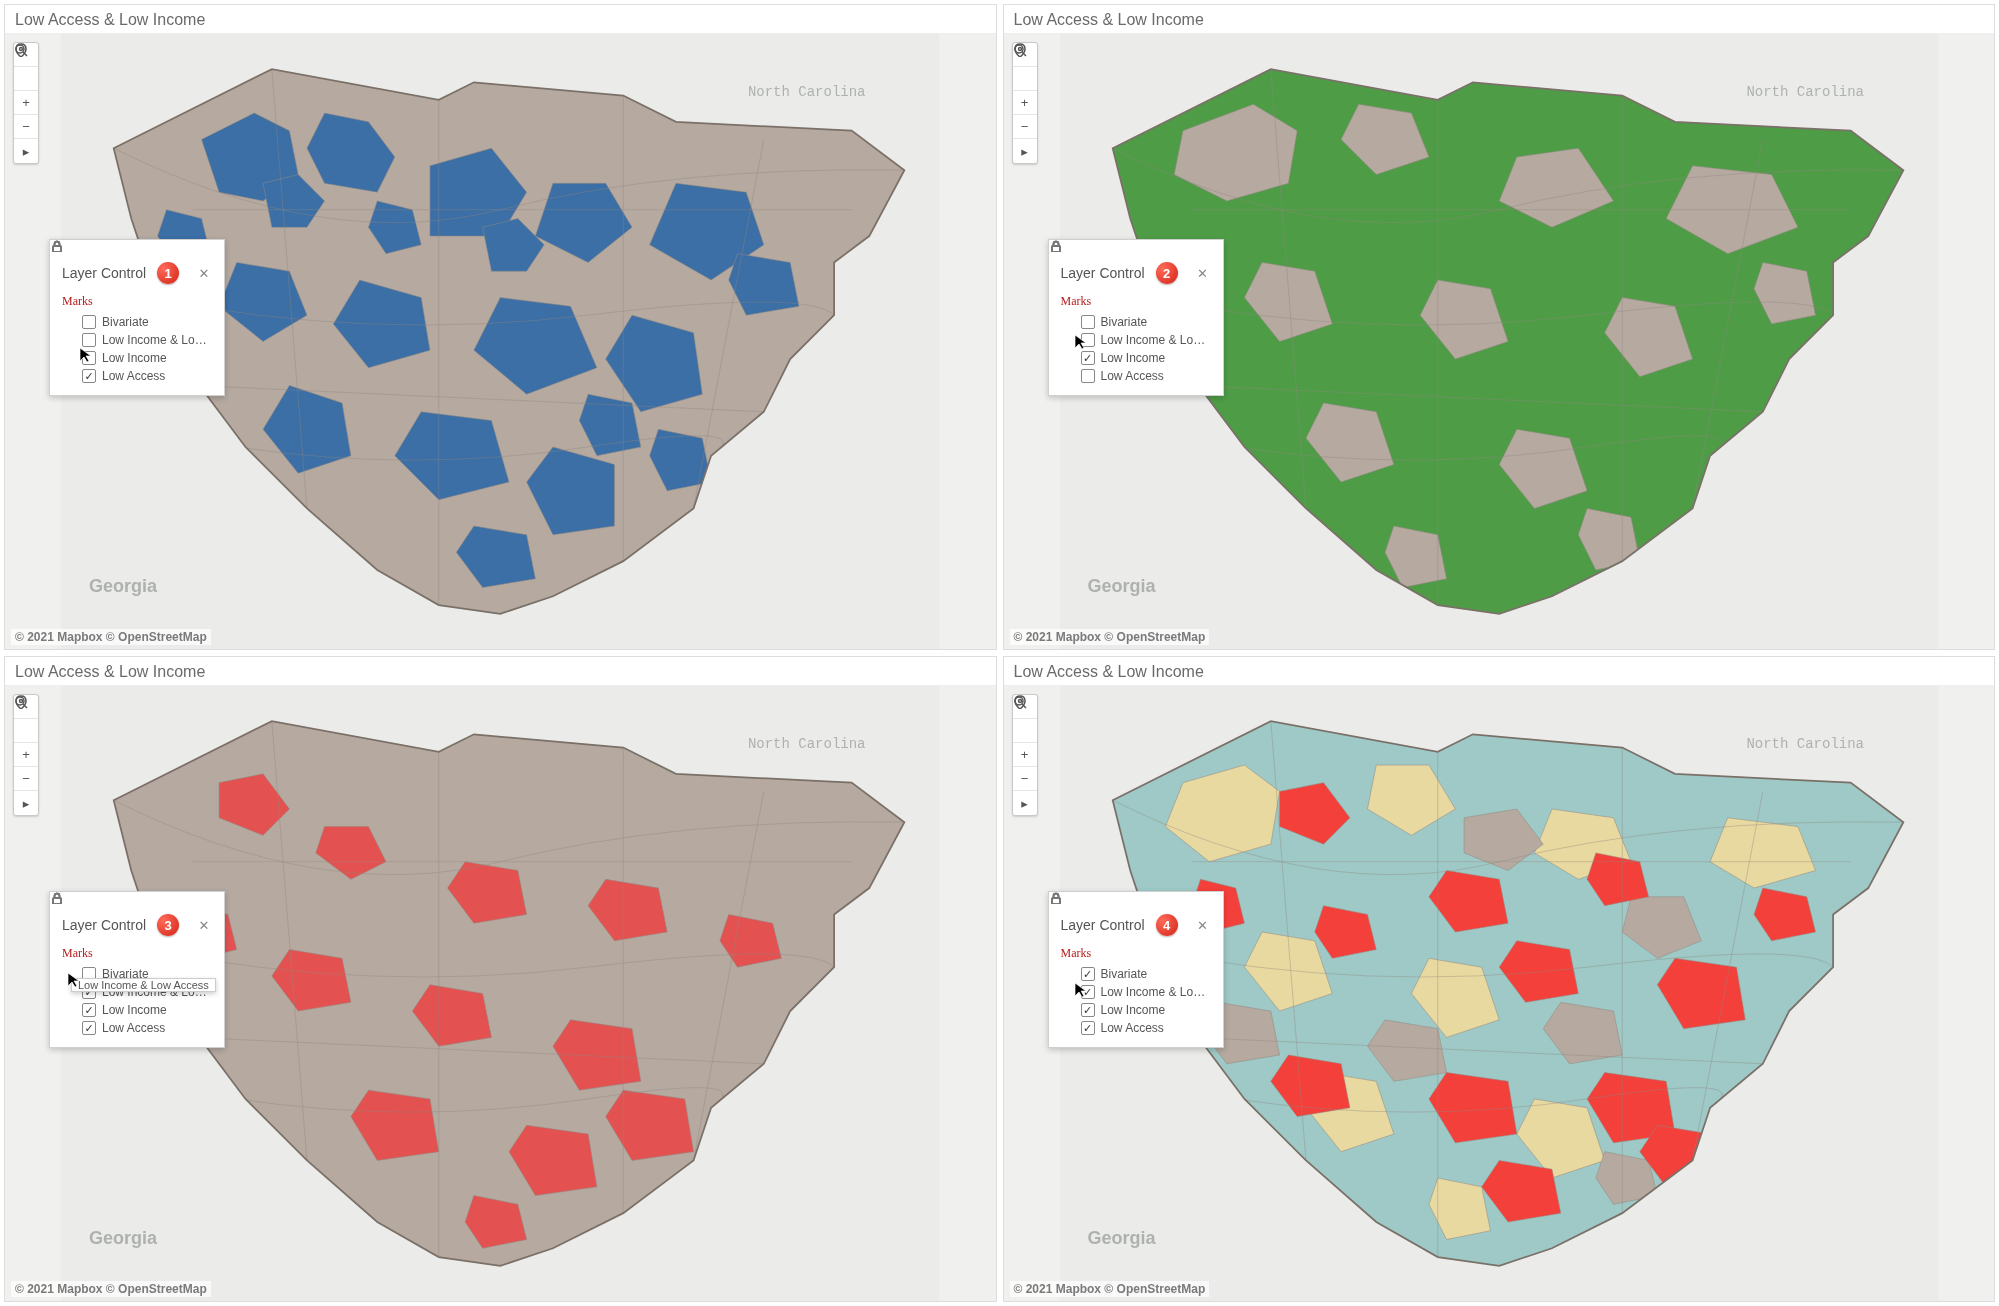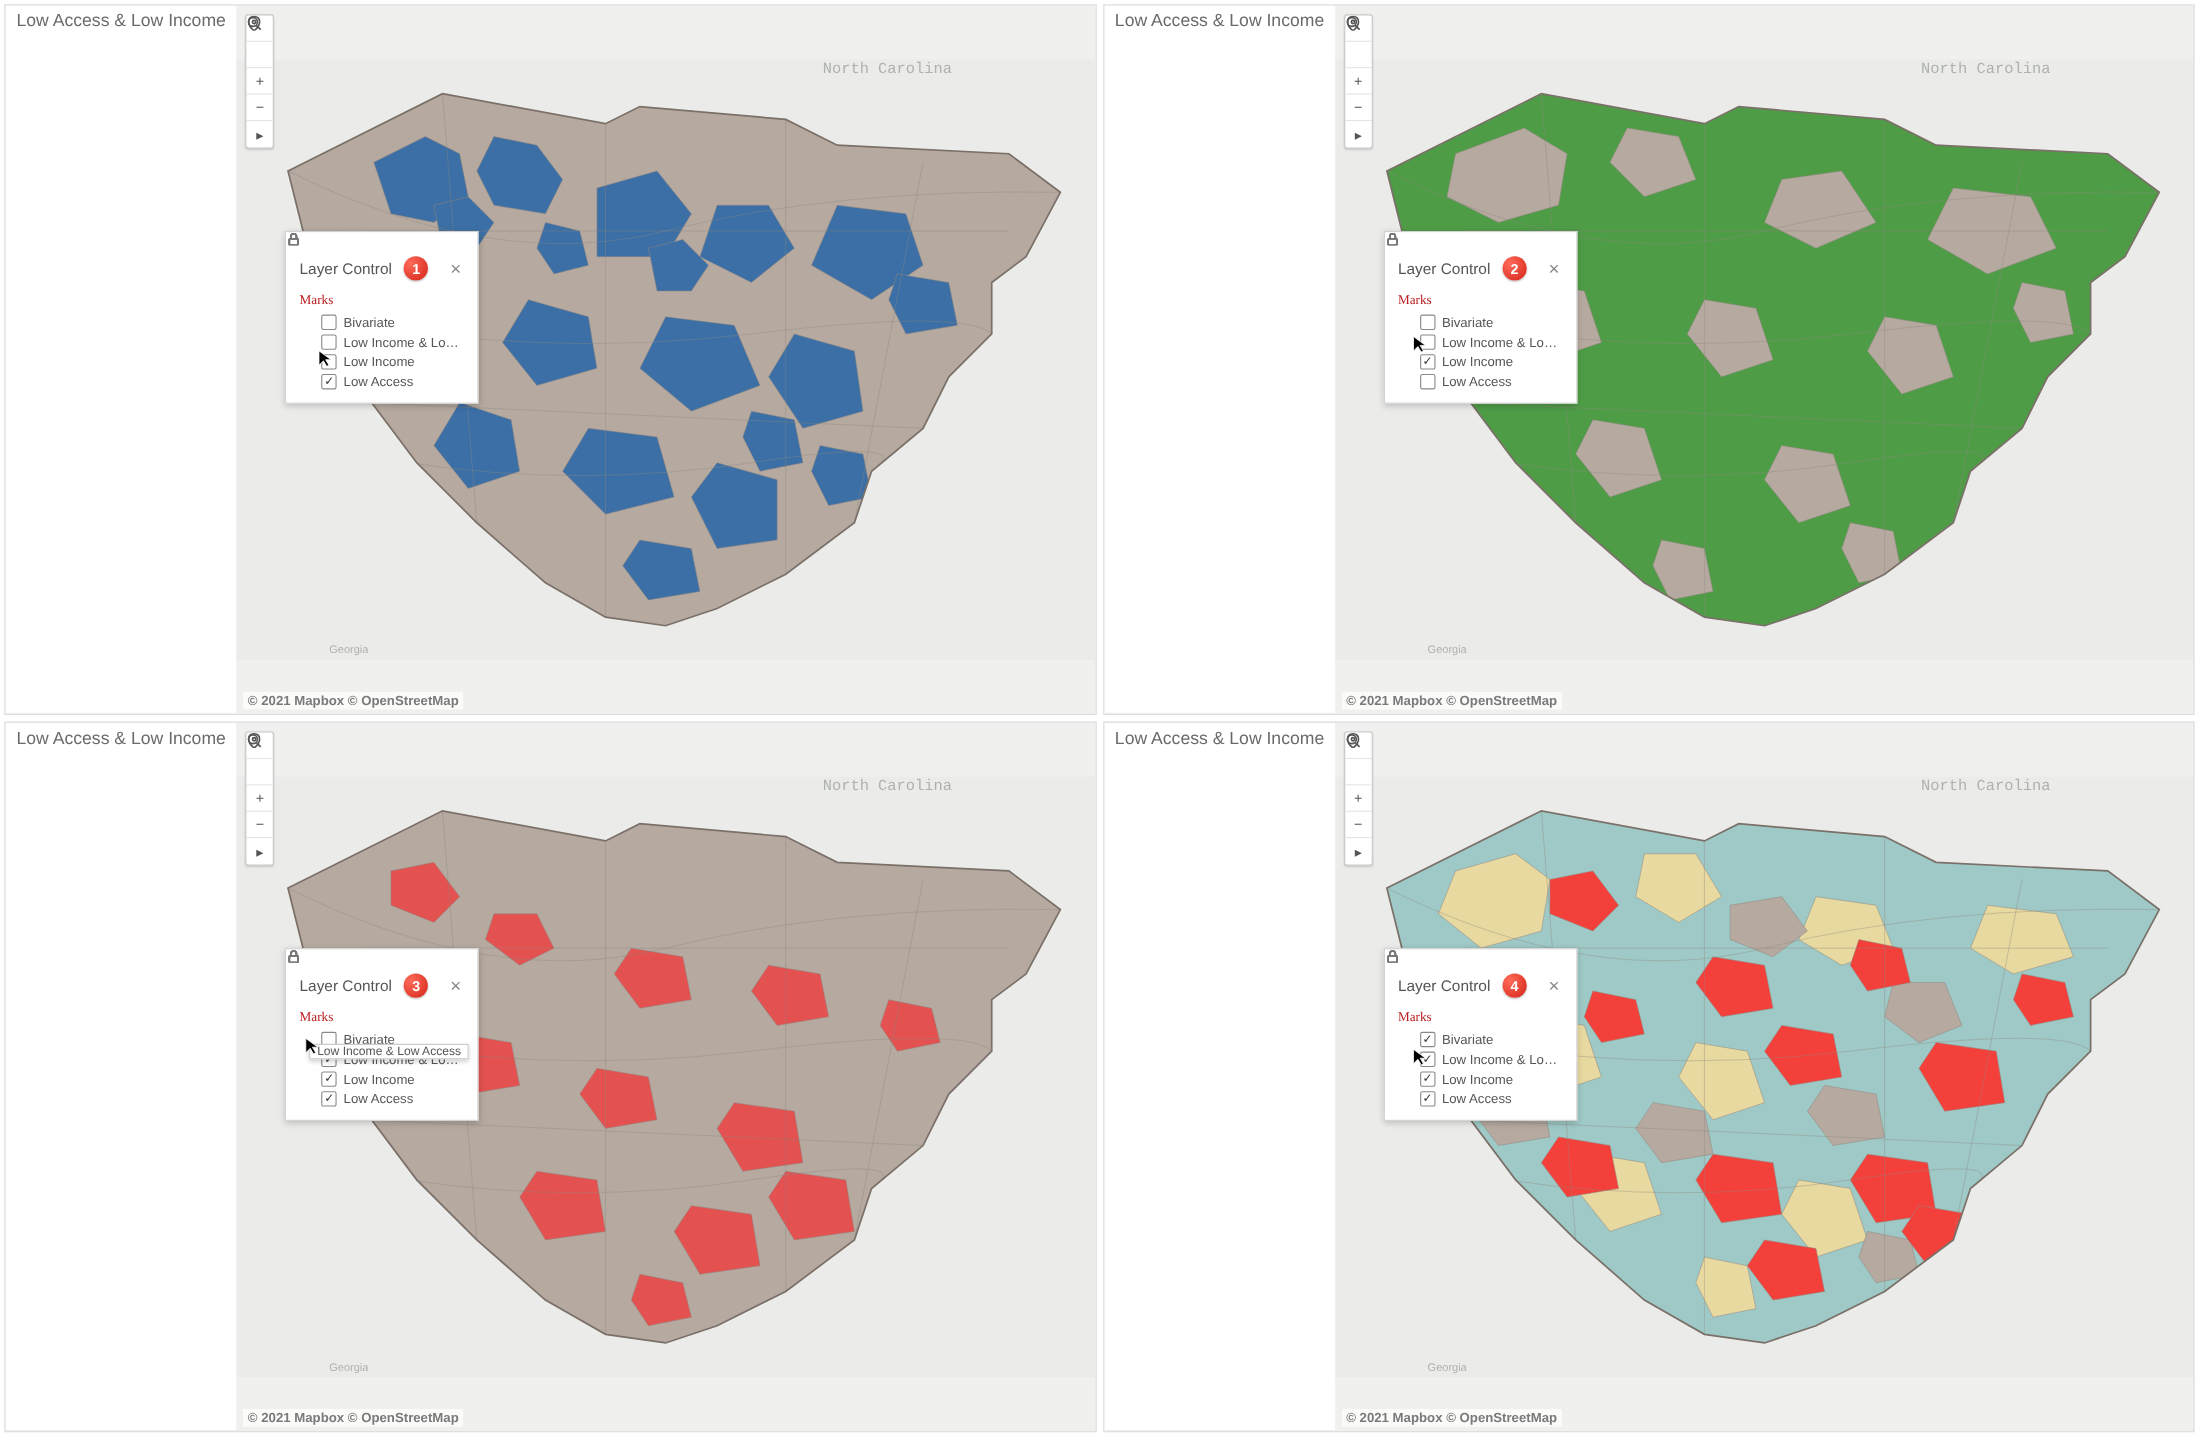--- a/index.html
+++ b/index.html
@@ -11,20 +11,21 @@
     gap: 6px;
     width: 1999px;
     height: 1306px;
     padding: 4px;
     background: #fff;
   }
   .panel {
     border: 1px solid #ddd;
     position: relative;
     display: flex;
+    flex-direction: column;
     background: #edeeed;
     overflow: hidden;
   }
   .panel-title {
     font-size: 16px;
     color: #6a6a6a;
     padding: 6px 10px 4px;
     background: #fff;
     border-bottom: 1px solid #eee;
   }
@@ -96,22 +97,23 @@
   .ne-label {
     position: absolute;
     top: 50px; right: 130px;
     color: #aeb2ae; font-size: 14px;
     z-index: 5;
     font-family: Liberation Mono, monospace;
   }
   .ga-label {
     position: absolute;
     bottom: 52px; left: 84px;
-    color: #aeb2ae; font-size: 10px;
+    color: #aeb2ae; font-size: 18px;
     z-index: 5;
+    font-weight: bold;
   }
   .attrib {
     position: absolute;
     bottom: 4px; left: 6px;
     font-size: 12px; color: #7a7a7a;
     background: rgba(255,255,255,.7);
     padding: 1px 4px;
     z-index: 15;
     font-weight: bold;
   }

